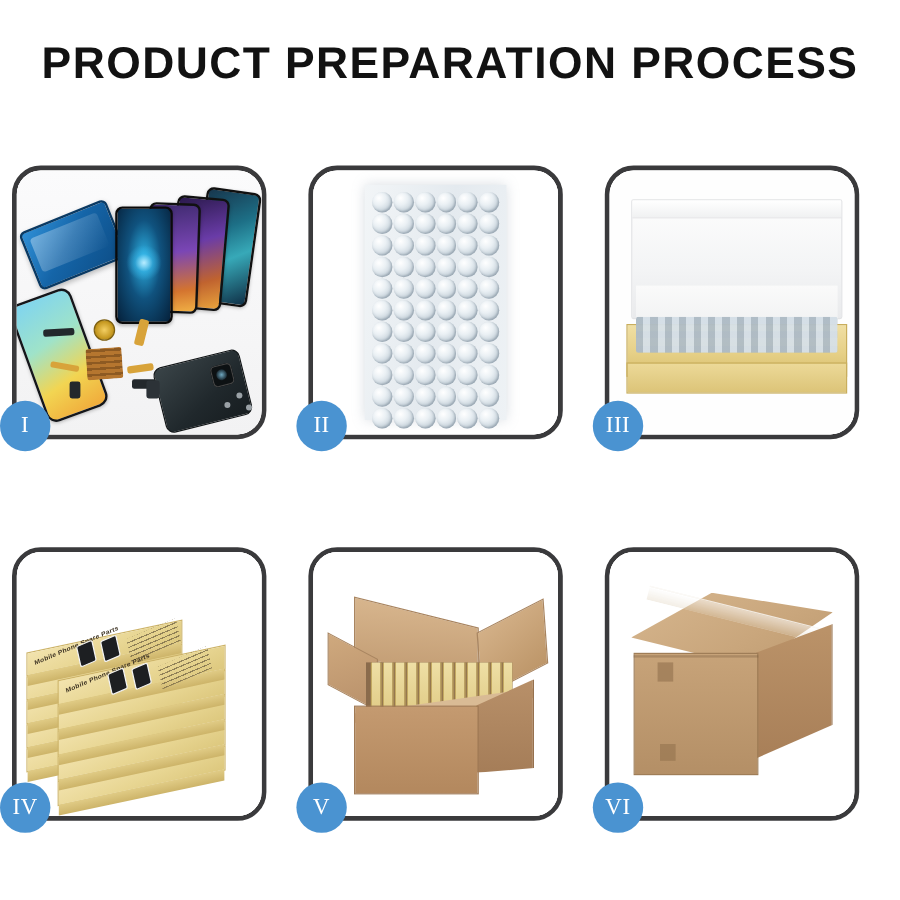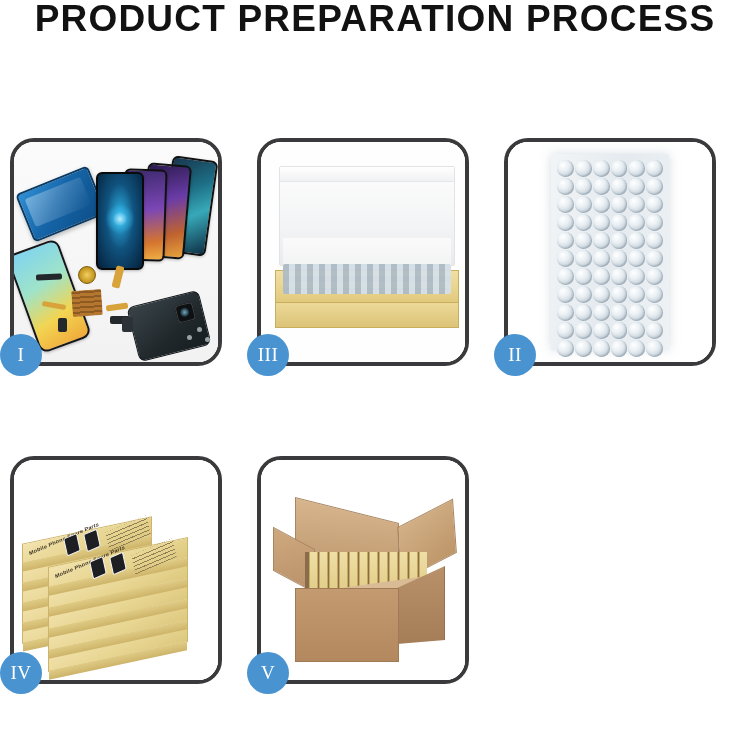--- a/index.html
+++ b/index.html
@@ -5,21 +5,21 @@
   * { box-sizing: border-box; margin: 0; padding: 0; }
   html, body {
     width: 750px; height: 750px;
     background: #ffffff;
     font-family: "Liberation Sans", sans-serif;
     overflow: hidden;
   }
   .page { position: relative; width: 750px; height: 750px; background: #fff; }
 
   
-  .header { text-align: center; }
+  .header { text-align: center; padding-top: 34px; }
   .title {
     font-size: 37px;
     font-weight: 700;
     letter-spacing: 1.2px;
     color: #121212;
     line-height: 1.05;
     white-space: nowrap;
   }
   .subtitle {
     margin-top: 11px;
@@ -285,107 +285,107 @@
           <div class="screw s1"></div>
           <div class="screw s2"></div>
           <div class="screw s3"></div>
         </div>
       </div>
       <div class="badge">I</div>
     </div>
 
     <div class="card">
       <div class="card-inner">
+        <div class="scene-bubble">
+          <div class="wrap-sheet">
+            <div class="bubbles" id="bubble-grid">
+                <div class="bub"></div>
+                <div class="bub"></div>
+                <div class="bub"></div>
+                <div class="bub"></div>
+                <div class="bub"></div>
+                <div class="bub"></div>
+                <div class="bub"></div>
+                <div class="bub"></div>
+                <div class="bub"></div>
+                <div class="bub"></div>
+                <div class="bub"></div>
+                <div class="bub"></div>
+                <div class="bub"></div>
+                <div class="bub"></div>
+                <div class="bub"></div>
+                <div class="bub"></div>
+                <div class="bub"></div>
+                <div class="bub"></div>
+                <div class="bub"></div>
+                <div class="bub"></div>
+                <div class="bub"></div>
+                <div class="bub"></div>
+                <div class="bub"></div>
+                <div class="bub"></div>
+                <div class="bub"></div>
+                <div class="bub"></div>
+                <div class="bub"></div>
+                <div class="bub"></div>
+                <div class="bub"></div>
+                <div class="bub"></div>
+                <div class="bub"></div>
+                <div class="bub"></div>
+                <div class="bub"></div>
+                <div class="bub"></div>
+                <div class="bub"></div>
+                <div class="bub"></div>
+                <div class="bub"></div>
+                <div class="bub"></div>
+                <div class="bub"></div>
+                <div class="bub"></div>
+                <div class="bub"></div>
+                <div class="bub"></div>
+                <div class="bub"></div>
+                <div class="bub"></div>
+                <div class="bub"></div>
+                <div class="bub"></div>
+                <div class="bub"></div>
+                <div class="bub"></div>
+                <div class="bub"></div>
+                <div class="bub"></div>
+                <div class="bub"></div>
+                <div class="bub"></div>
+                <div class="bub"></div>
+                <div class="bub"></div>
+                <div class="bub"></div>
+                <div class="bub"></div>
+                <div class="bub"></div>
+                <div class="bub"></div>
+                <div class="bub"></div>
+                <div class="bub"></div>
+                <div class="bub"></div>
+                <div class="bub"></div>
+                <div class="bub"></div>
+                <div class="bub"></div>
+                <div class="bub"></div>
+                <div class="bub"></div>
+              </div>
+          </div>
+        </div>
+      </div>
+      <div class="badge">II</div>
+    </div>
+
+    <div class="card">
+      <div class="card-inner">
         <div class="scene-mailer">
           <div class="mailer-lid"></div>
           <div class="mailer-foam"></div>
           <div class="mailer-tray"></div>
           <div class="mailer-fill"></div>
           <div class="mailer-front"></div>
         </div>
       </div>
       <div class="badge">III</div>
-    </div>
-
-    <div class="card">
-      <div class="card-inner">
-        <div class="scene-bubble">
-          <div class="wrap-sheet">
-            <div class="bubbles" id="bubble-grid">
-                <div class="bub"></div>
-                <div class="bub"></div>
-                <div class="bub"></div>
-                <div class="bub"></div>
-                <div class="bub"></div>
-                <div class="bub"></div>
-                <div class="bub"></div>
-                <div class="bub"></div>
-                <div class="bub"></div>
-                <div class="bub"></div>
-                <div class="bub"></div>
-                <div class="bub"></div>
-                <div class="bub"></div>
-                <div class="bub"></div>
-                <div class="bub"></div>
-                <div class="bub"></div>
-                <div class="bub"></div>
-                <div class="bub"></div>
-                <div class="bub"></div>
-                <div class="bub"></div>
-                <div class="bub"></div>
-                <div class="bub"></div>
-                <div class="bub"></div>
-                <div class="bub"></div>
-                <div class="bub"></div>
-                <div class="bub"></div>
-                <div class="bub"></div>
-                <div class="bub"></div>
-                <div class="bub"></div>
-                <div class="bub"></div>
-                <div class="bub"></div>
-                <div class="bub"></div>
-                <div class="bub"></div>
-                <div class="bub"></div>
-                <div class="bub"></div>
-                <div class="bub"></div>
-                <div class="bub"></div>
-                <div class="bub"></div>
-                <div class="bub"></div>
-                <div class="bub"></div>
-                <div class="bub"></div>
-                <div class="bub"></div>
-                <div class="bub"></div>
-                <div class="bub"></div>
-                <div class="bub"></div>
-                <div class="bub"></div>
-                <div class="bub"></div>
-                <div class="bub"></div>
-                <div class="bub"></div>
-                <div class="bub"></div>
-                <div class="bub"></div>
-                <div class="bub"></div>
-                <div class="bub"></div>
-                <div class="bub"></div>
-                <div class="bub"></div>
-                <div class="bub"></div>
-                <div class="bub"></div>
-                <div class="bub"></div>
-                <div class="bub"></div>
-                <div class="bub"></div>
-                <div class="bub"></div>
-                <div class="bub"></div>
-                <div class="bub"></div>
-                <div class="bub"></div>
-                <div class="bub"></div>
-                <div class="bub"></div>
-              </div>
-          </div>
-        </div>
-      </div>
-      <div class="badge">II</div>
     </div>
 
     <div class="card">
       <div class="card-inner">
         <div class="scene-stack" id="stack-scene">
             <div class="ybox" style="left: 8px; top: 70px; width: 130px; height: 20px; transform: skewY(-12deg); z-index: 14;">
               <div class="top"></div>
               <div class="side" style="bottom: -9px;"></div>
               <div class="boxlabel" style="left: 6px; top: 7px;">Mobile Phone Spare Parts</div>
               <div class="boxphone" style="left: 42px; top: 1px;"></div>
@@ -458,15 +458,29 @@
               <div class="item" style="left: 114px;"></div>
             </div>
           <div class="oc-ledge"></div>
           <div class="oc-side"></div>
           <div class="oc-front"></div>
         </div>
       </div>
       <div class="badge">V</div>
     </div>
 
+    <div class="card">
+      <div class="card-inner">
+        <div class="scene-sealed">
+          <div class="sc-top"></div>
+          <div class="sc-tape"></div>
+          <div class="sc-side"></div>
+          <div class="sc-front"></div>
+          <div class="sc-seam"></div>
+          <div class="sc-tab1"></div>
+          <div class="sc-tab2"></div>
+        </div>
+      </div>
+      <div class="badge">VI</div>
+    </div>
 
   </div>
 </div>
 
 </body></html>

